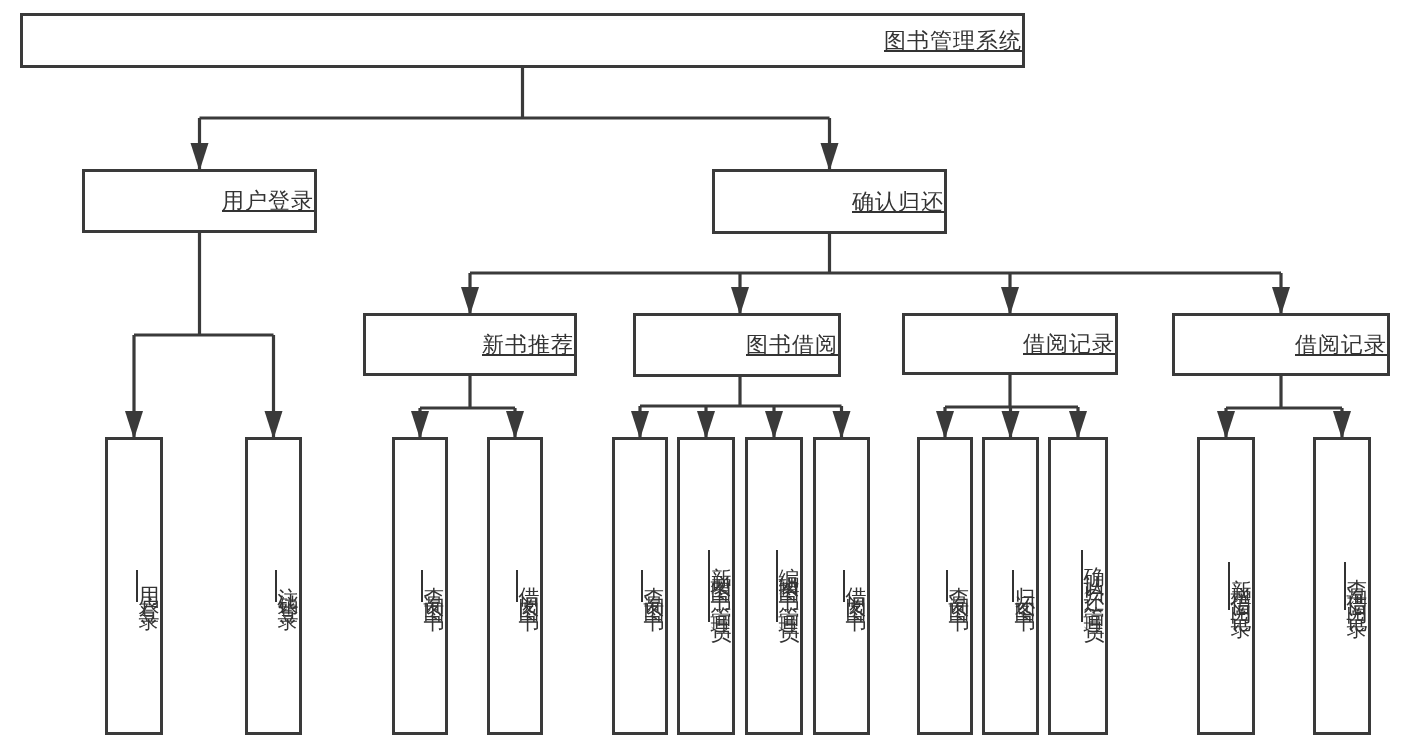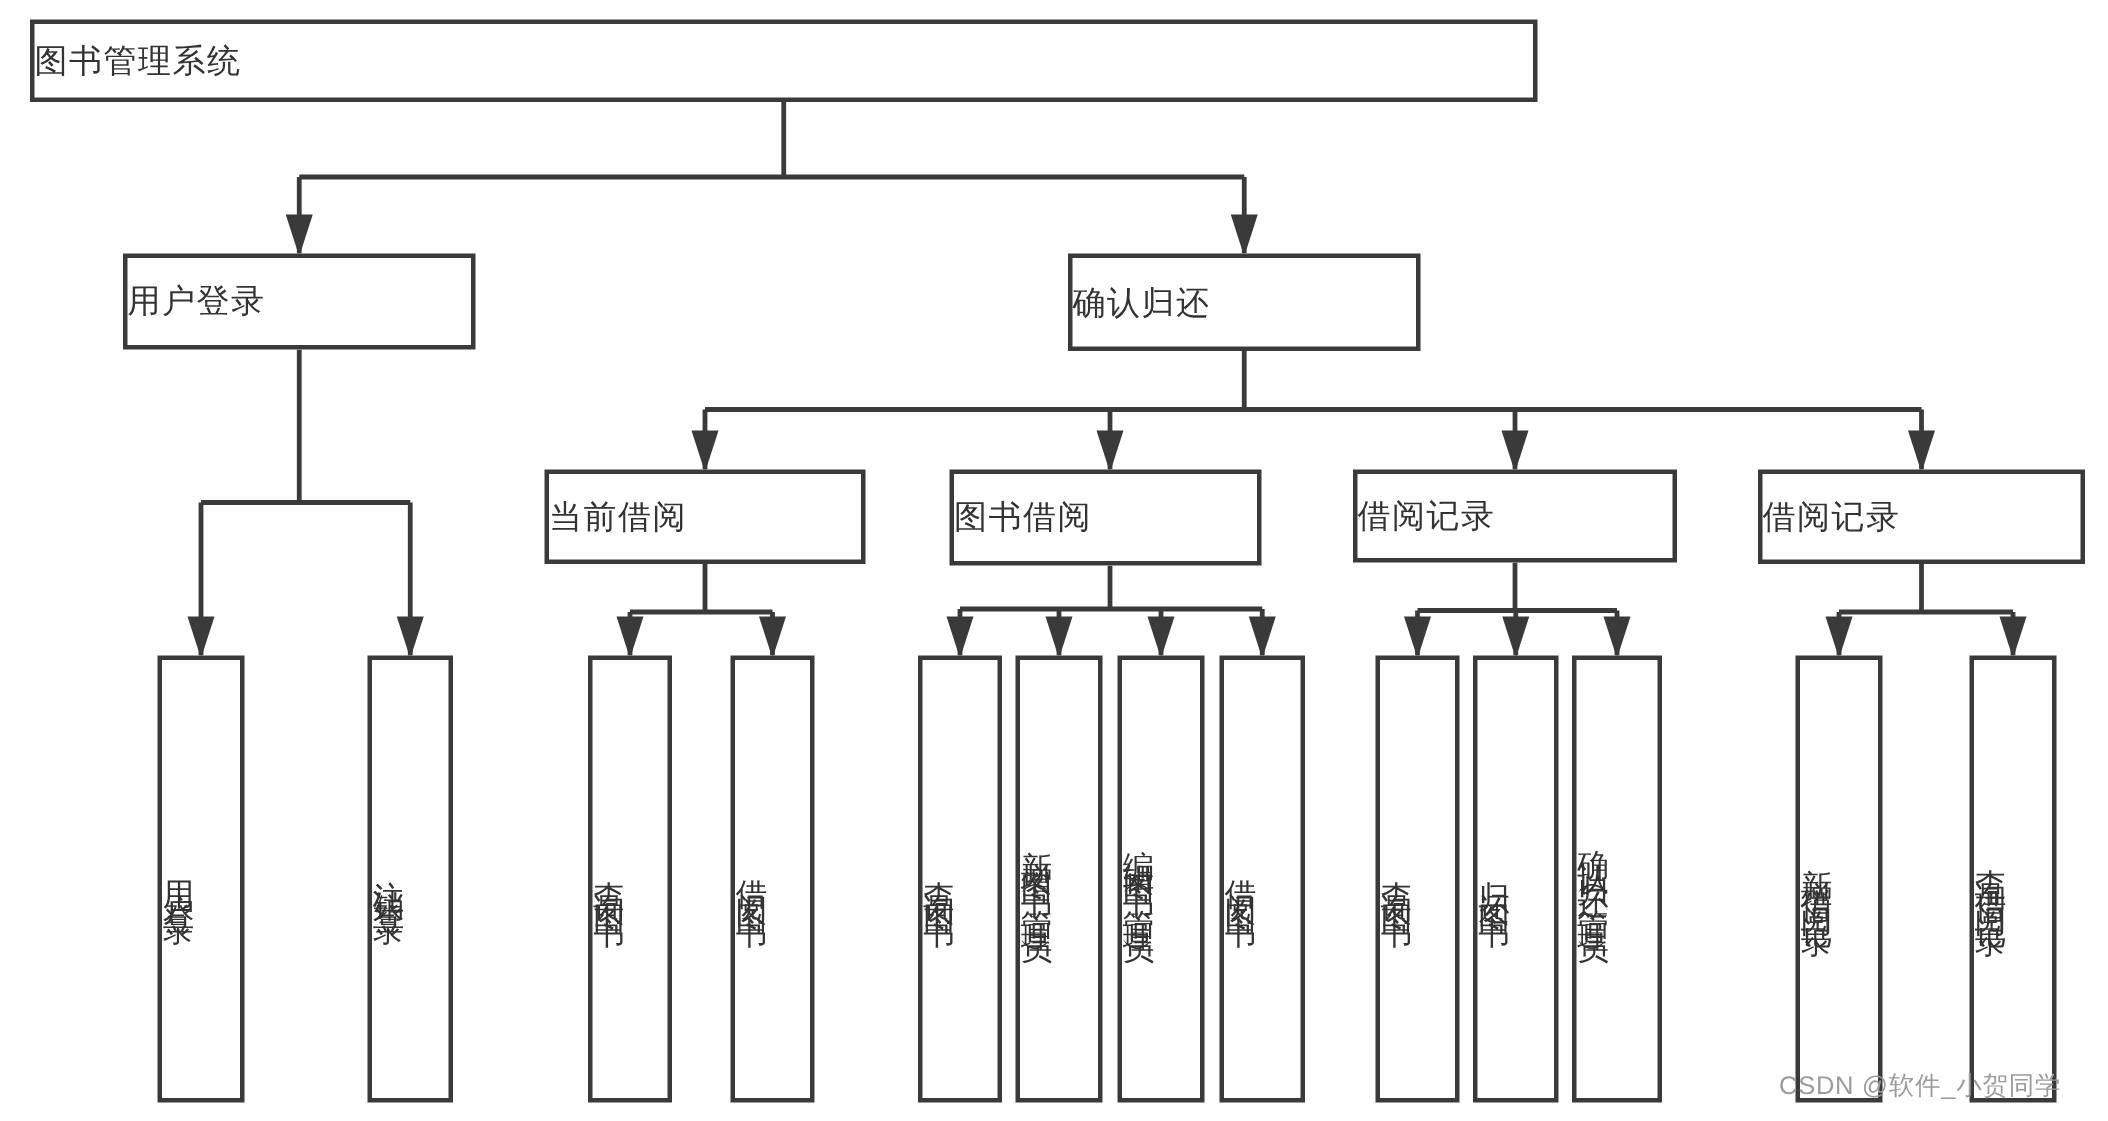--- a/index.html
+++ b/index.html
@@ -21,23 +21,24 @@
     top: 0;
     z-index: 1;
   }
   .node {
     position: absolute;
     box-sizing: border-box;
     border: 3px solid #3a3a3a;
     background: #ffffff;
     display: flex;
     align-items: center;
-    justify-content: flex-start;
+    justify-content: flex-end;
     color: #333333;
     z-index: 2;
+    text-decoration: underline;
   }
   .node.h span {
     font-size: 22px;
     letter-spacing: 1px;
     white-space: nowrap;
   }
   .node.v span {
     writing-mode: vertical-rl;
     font-size: 21px;
     letter-spacing: 8px;
@@ -116,21 +117,21 @@
       <div class="node h" style="left: 20px; top: 13px; width: 1005px; height: 55px;">
         <span>图书管理系统</span>
       </div>
       <div class="node h" style="left: 82px; top: 169px; width: 235px; height: 64px;">
         <span>用户登录</span>
       </div>
       <div class="node h" style="left: 712px; top: 169px; width: 235px; height: 65px;">
         <span>确认归还</span>
       </div>
       <div class="node h" style="left: 363px; top: 313px; width: 214px; height: 63px;">
-        <span>当前借阅</span>
+        <span>新书推荐</span>
       </div>
       <div class="node h" style="left: 633px; top: 313px; width: 208px; height: 64px;">
         <span>图书借阅</span>
       </div>
       <div class="node h" style="left: 902px; top: 313px; width: 216px; height: 62px;">
         <span>借阅记录</span>
       </div>
       <div class="node h" style="left: 1172px; top: 313px; width: 218px; height: 63px;">
         <span>借阅记录</span>
       </div>
@@ -167,14 +168,13 @@
       <div class="node v" style="left: 1048px; top: 437px; width: 60px; height: 298px;">
         <span>确认归还（管理员）</span>
       </div>
       <div class="node v" style="left: 1197px; top: 437px; width: 58px; height: 298px;">
         <span>新增借阅记录</span>
       </div>
       <div class="node v" style="left: 1313px; top: 437px; width: 58px; height: 298px;">
         <span>查询借阅记录</span>
       </div>
     </div>
-  <div class="watermark" style="color: rgb(156, 156, 156);">CSDN @软件_小贺同学</div>
 </div>
 
 </body></html>

